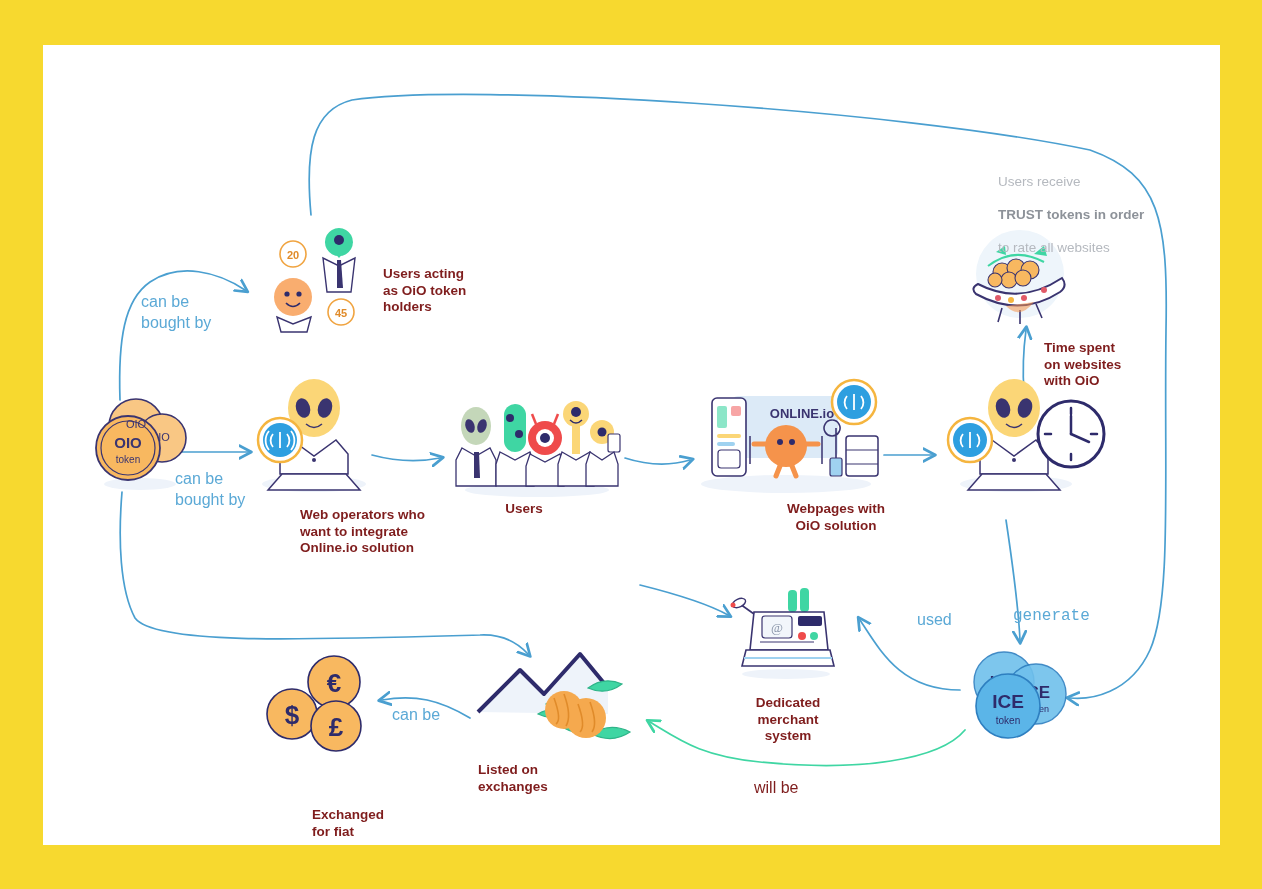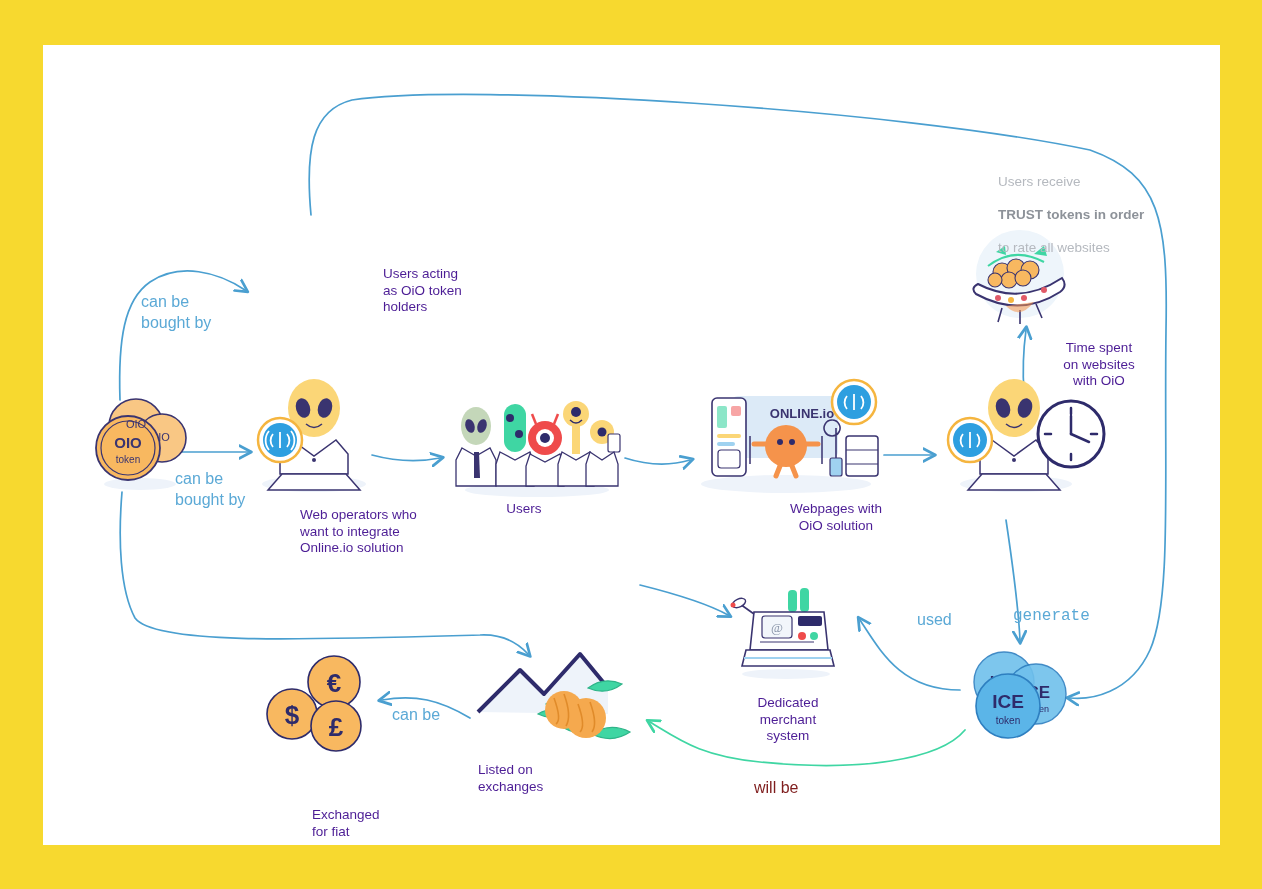--- a/index.html
+++ b/index.html
@@ -13,21 +13,21 @@
   #panel{
     position:absolute;left:43px;top:45px;width:1177px;height:800px;
     background:#ffffff;
   }
   #svglayer{position:absolute;left:0;top:0;width:1262px;height:889px;pointer-events:none;}
   .lbl{position:absolute;white-space:pre-line;}
   .lbl-blue{color:#5ba9d6;font-size:16px;line-height:21px;}
   .lbl-green{color:#7f1d1d;font-size:16px;line-height:21px;}
   .lbl-trust{color:#b5b9bf;font-size:13.5px;line-height:16.5px;}
   .lbl-trust b{color:#8d9299;font-weight:bold;}
-  .cap{position:absolute;text-align:center;color:#4c1d95;font-size:13.5px;line-height:16.5px;white-space:pre-line;}
+  .cap{position:absolute;text-align:center;color:#7f1d1d;font-size:13.5px;line-height:16.5px;white-space:pre-line;font-weight:bold;}
   .illus{position:absolute;}
   svg{display:block;overflow:visible;}
 </style>
 </head>
 <body>
 
 <div id="canvas">
   <div id="panel"></div>
 
   <svg id="svglayer" viewBox="0 0 1262 889">
@@ -81,20 +81,40 @@
       <circle cx="78" cy="46" r="24" fill="#f9c784" stroke="#3a3470" stroke-width="1.6"></circle>
       <circle cx="44" cy="56" r="32" fill="#f8b860" stroke="#3a3470" stroke-width="1.8"></circle>
       <circle cx="44" cy="56" r="27" fill="none" stroke="#3a3470" stroke-width="1.2"></circle>
       <text x="44" y="56" text-anchor="middle" font-family="'Liberation Sans',sans-serif" font-size="15" fill="#3a3470" font-weight="bold">OIO</text>
       <text x="44" y="71" text-anchor="middle" font-family="'Liberation Sans',sans-serif" font-size="10" fill="#3a3470">token</text>
       <text x="52" y="36" text-anchor="middle" font-family="'Liberation Sans',sans-serif" font-size="11" fill="#3a3470">OIO</text>
       <text x="80" y="49" text-anchor="middle" font-family="'Liberation Sans',sans-serif" font-size="11" fill="#3a3470">IO</text>
     </svg>
   </div>
 
+  <div class="illus" style="left:265px;top:222px;">
+    <svg width="100" height="110" viewBox="0 0 100 110">
+      <circle cx="28" cy="32" r="13" fill="#ffffff" stroke="#f0a441" stroke-width="1.6"></circle>
+      <text x="28" y="37" text-anchor="middle" font-family="'Liberation Sans',sans-serif" font-size="11" fill="#e08b2a" font-weight="bold">20</text>
+      <circle cx="76" cy="90" r="13" fill="#ffffff" stroke="#f0a441" stroke-width="1.6"></circle>
+      <text x="76" y="95" text-anchor="middle" font-family="'Liberation Sans',sans-serif" font-size="11" fill="#e08b2a" font-weight="bold">45</text>
+
+      <path d="M74,6 a14,14 0 1,1 -0.1,0 Z" fill="#3fd6a3"></path>
+      <path d="M60,20 L74,36 L88,20 Z" fill="#3fd6a3"></path>
+      <circle cx="74" cy="18" r="5" fill="#2e2b6b"></circle>
+      <path d="M58,36 L62,70 L86,70 L90,36 L74,44 Z" fill="#ffffff" stroke="#3a3470" stroke-width="1.4"></path>
+      <path d="M72,38 L76,38 L78,66 L72,66 Z" fill="#3a3470"></path>
+
+      <circle cx="28" cy="75" r="19" fill="#f9ad6f"></circle>
+      <circle cx="22" cy="72" r="2.6" fill="#2e2b6b"></circle>
+      <circle cx="34" cy="72" r="2.6" fill="#2e2b6b"></circle>
+      <path d="M21,81 q7,7 14,0" fill="none" stroke="#2e2b6b" stroke-width="1.6"></path>
+      <path d="M12,95 L16,110 L42,110 L46,95 L28,102 Z" fill="#ffffff" stroke="#3a3470" stroke-width="1.4"></path>
+    </svg>
+  </div>
 
   <div class="illus" style="left:248px;top:378px;">
     <svg width="128" height="120" viewBox="0 0 128 120">
       <ellipse cx="66" cy="106" rx="52" ry="8" fill="#eef3fa"></ellipse>
       <ellipse cx="66" cy="30" rx="26" ry="29" fill="#fbd677"></ellipse>
       <ellipse cx="55" cy="30" rx="7" ry="10" fill="#3a3470" transform="rotate(-16 55 30)"></ellipse>
       <ellipse cx="77" cy="30" rx="7" ry="10" fill="#3a3470" transform="rotate(16 77 30)"></ellipse>
       <path d="M58,46 q8,7 16,0" fill="none" stroke="#3a3470" stroke-width="1.5"></path>
       <path d="M44,62 L66,78 L88,62 L100,76 L100,96 L32,96 L32,76 Z" fill="#ffffff" stroke="#3a3470" stroke-width="1.5"></path>
       <circle cx="66" cy="82" r="2" fill="#3a3470"></circle>
@@ -308,21 +328,21 @@
 
   <div class="cap" style="left:300px;top:507px;width:170px;text-align:left;">Web operators who
 want to integrate
 Online.io solution</div>
 
   <div class="cap" style="left:478px;top:501px;width:92px;">Users</div>
 
   <div class="cap" style="left:756px;top:501px;width:160px;">Webpages with
 OiO solution</div>
 
-  <div class="cap" style="left:1044px;top:340px;width:110px;text-align:center;">Time spent
+  <div class="cap" style="left:1044px;top:340px;width:110px;text-align:left;">Time spent
 on websites
 with OiO</div>
 
   <div class="cap" style="left:728px;top:695px;width:120px;">Dedicated
 merchant
 system</div>
 
   <div class="cap" style="left:478px;top:762px;width:110px;text-align:left;">Listed on
 exchanges</div>
 

